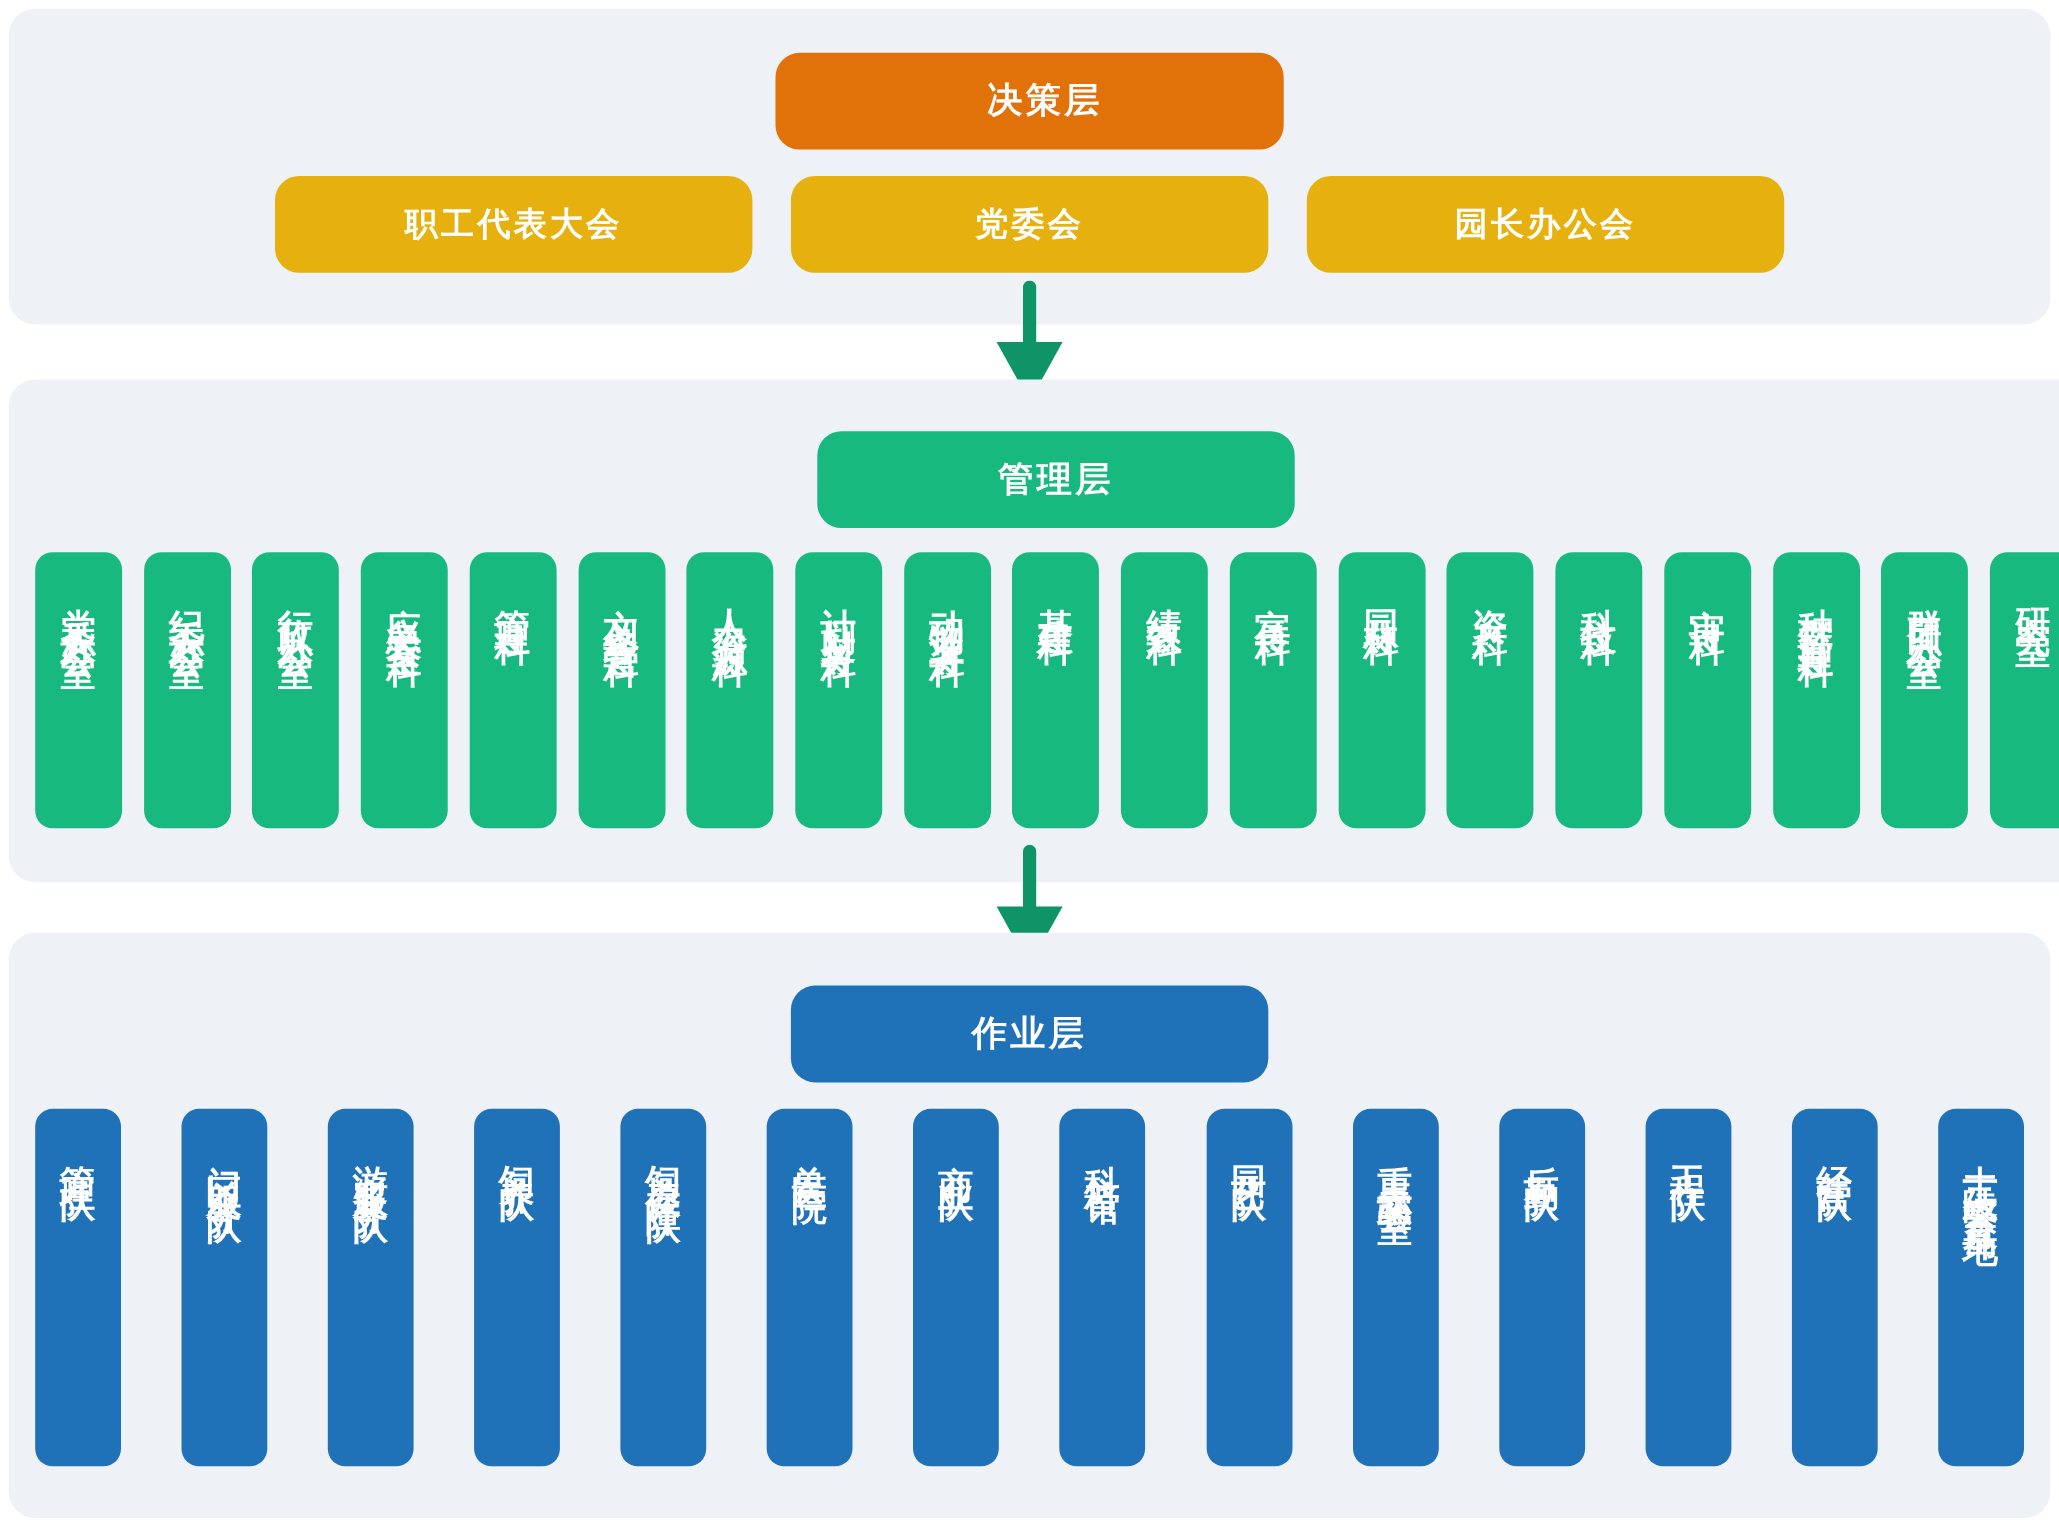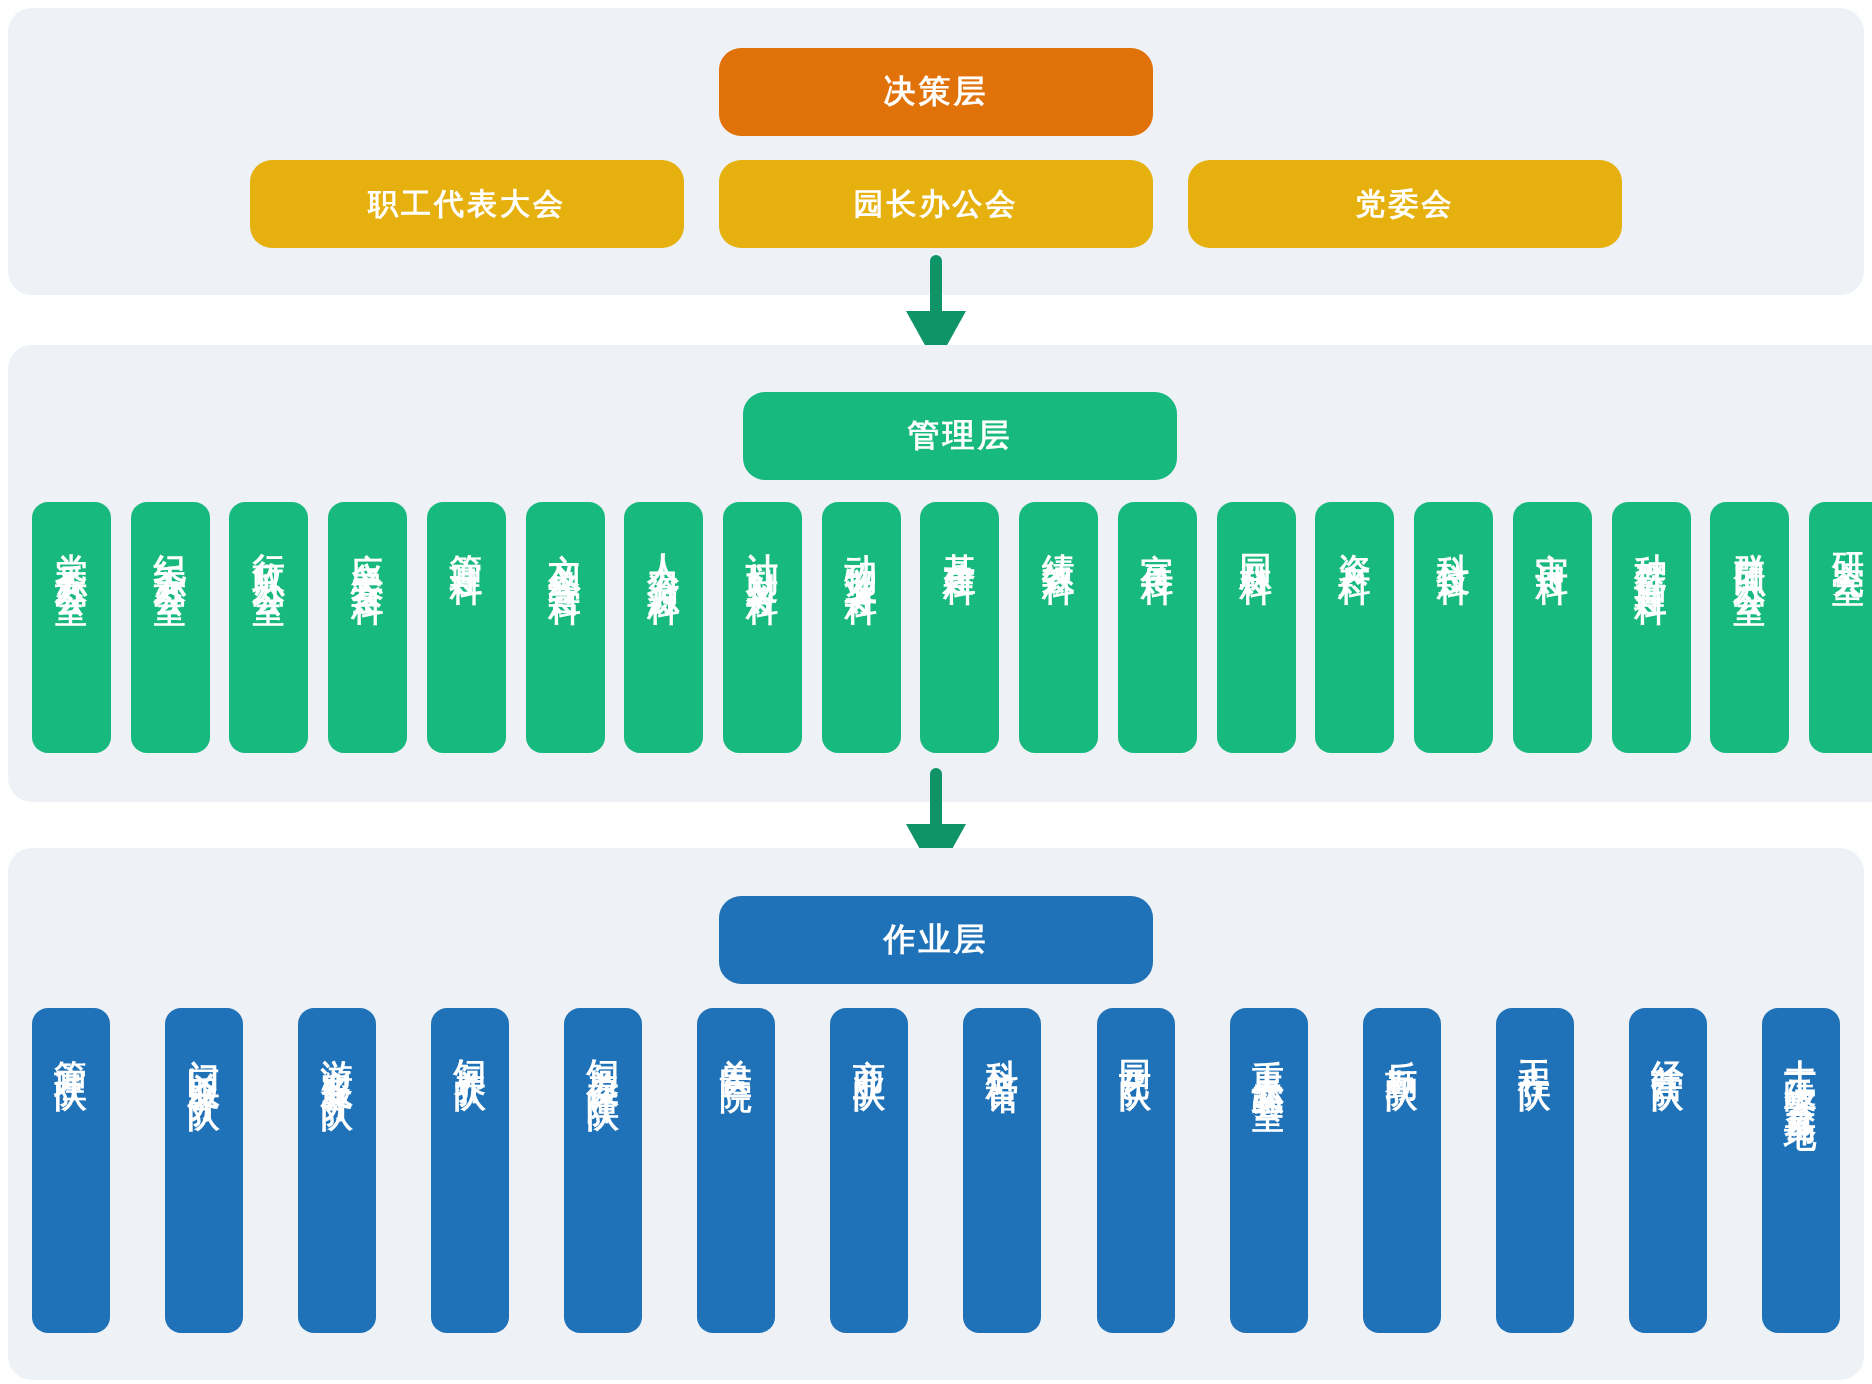--- a/index.html
+++ b/index.html
@@ -23,21 +23,21 @@
   #section-decision{top:8px;height:287px;}
   #section-management{top:345px;height:457px;padding-left:48px;}
   #section-operation{top:848px;height:532px;}
 
   .layer-title{
     position:absolute;left:50%;transform:translateX(-50%);
     width:434px;height:88px;border-radius:22px;
     display:flex;align-items:center;justify-content:center;
     color:var(--text_white);font-size:32px;font-weight:700;letter-spacing:3px;
   }
-  #title-decision{top:40px;background:var(--orange);}
+  #title-decision{top:40px;background:var(--orange);padding-left:28px;}
   #title-management{top:47px;background:var(--green);}
   #title-operation{top:48px;background:var(--blue);text-align:center;}
 
   
   .row-items{
     position:absolute;top:152px;left:50%;transform:translateX(-50%);
     display:flex;gap:35px;
   }
   .row-items .item{
     width:434px;height:88px;background:var(--yellow);border-radius:22px;
@@ -77,24 +77,24 @@
 
 <div class="section" id="section-decision">
   <div class="layer-title" id="title-decision">
     <span>决策层</span>
   </div>
   <div class="row-items">
       <div class="item">
         <span class="item-text">职工代表大会</span>
       </div>
       <div class="item">
+        <span class="item-text">党委会</span>
+      </div>
+      <div class="item">
         <span class="item-text">园长办公会</span>
-      </div>
-      <div class="item">
-        <span class="item-text">党委会</span>
       </div>
     </div>
 </div>
 
 <svg class="down-arrow" id="arrow-1" viewBox="0 0 64 110" xmlns="http://www.w3.org/2000/svg">
   <rect x="26" y="0" width="12" height="64" rx="6" fill="var(--arrow_green)"></rect>
   <polygon points="2,56 62,56 32,110" fill="var(--arrow_green)"></polygon>
 </svg>
 
 <div class="section" id="section-management">

